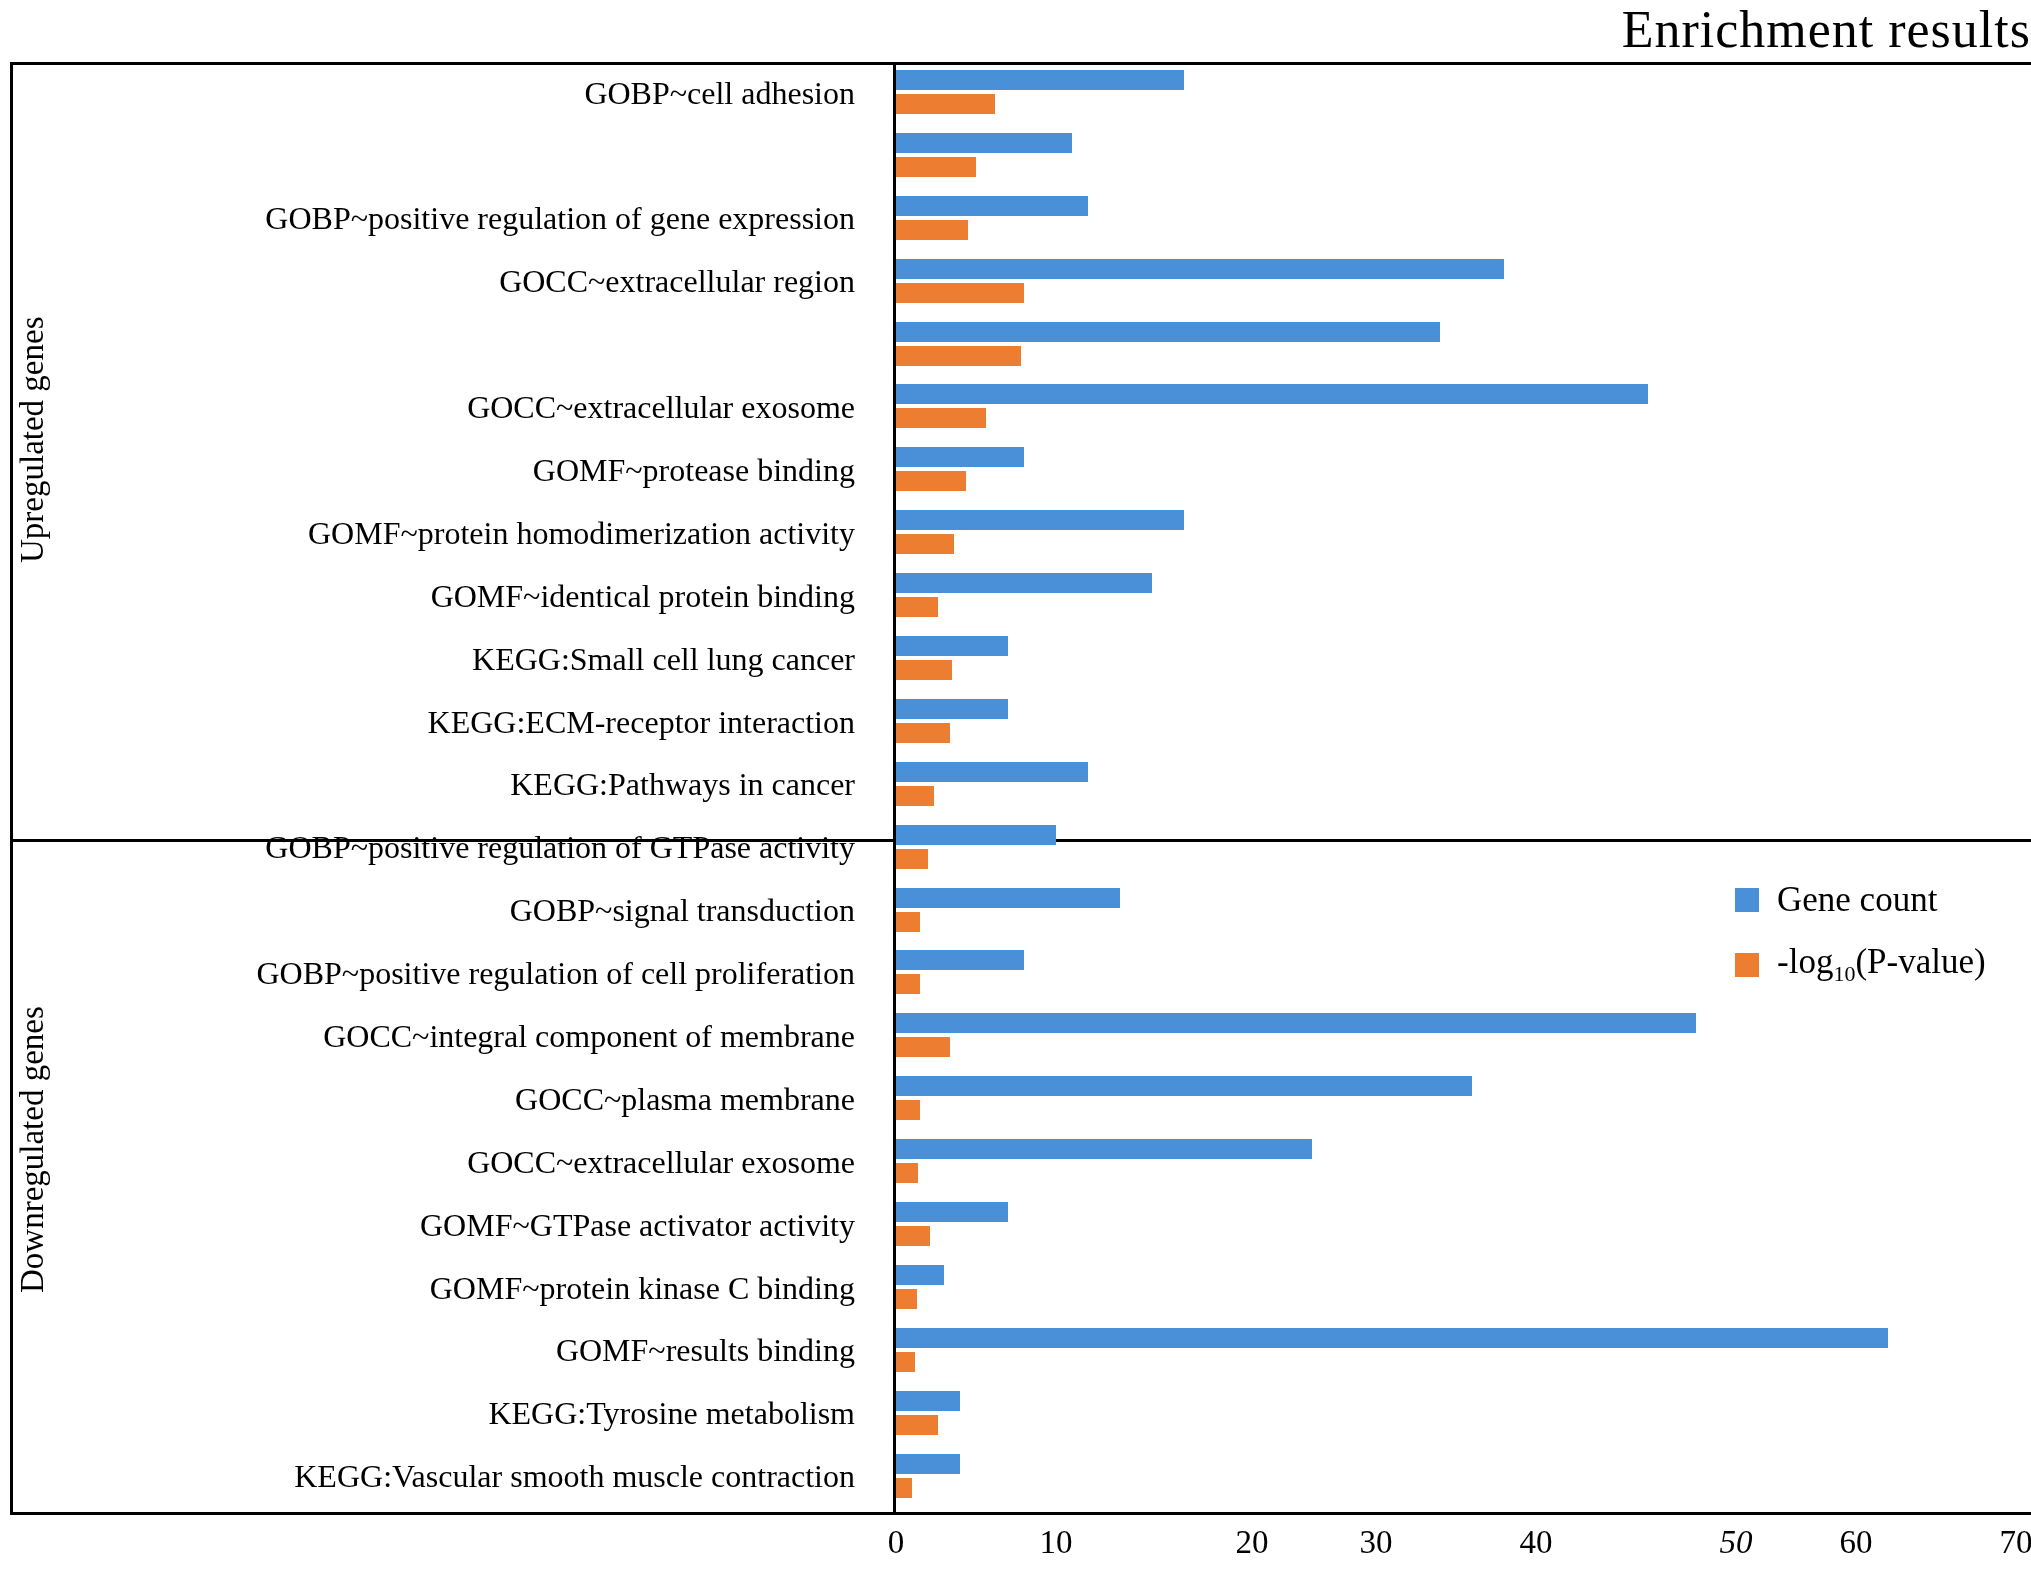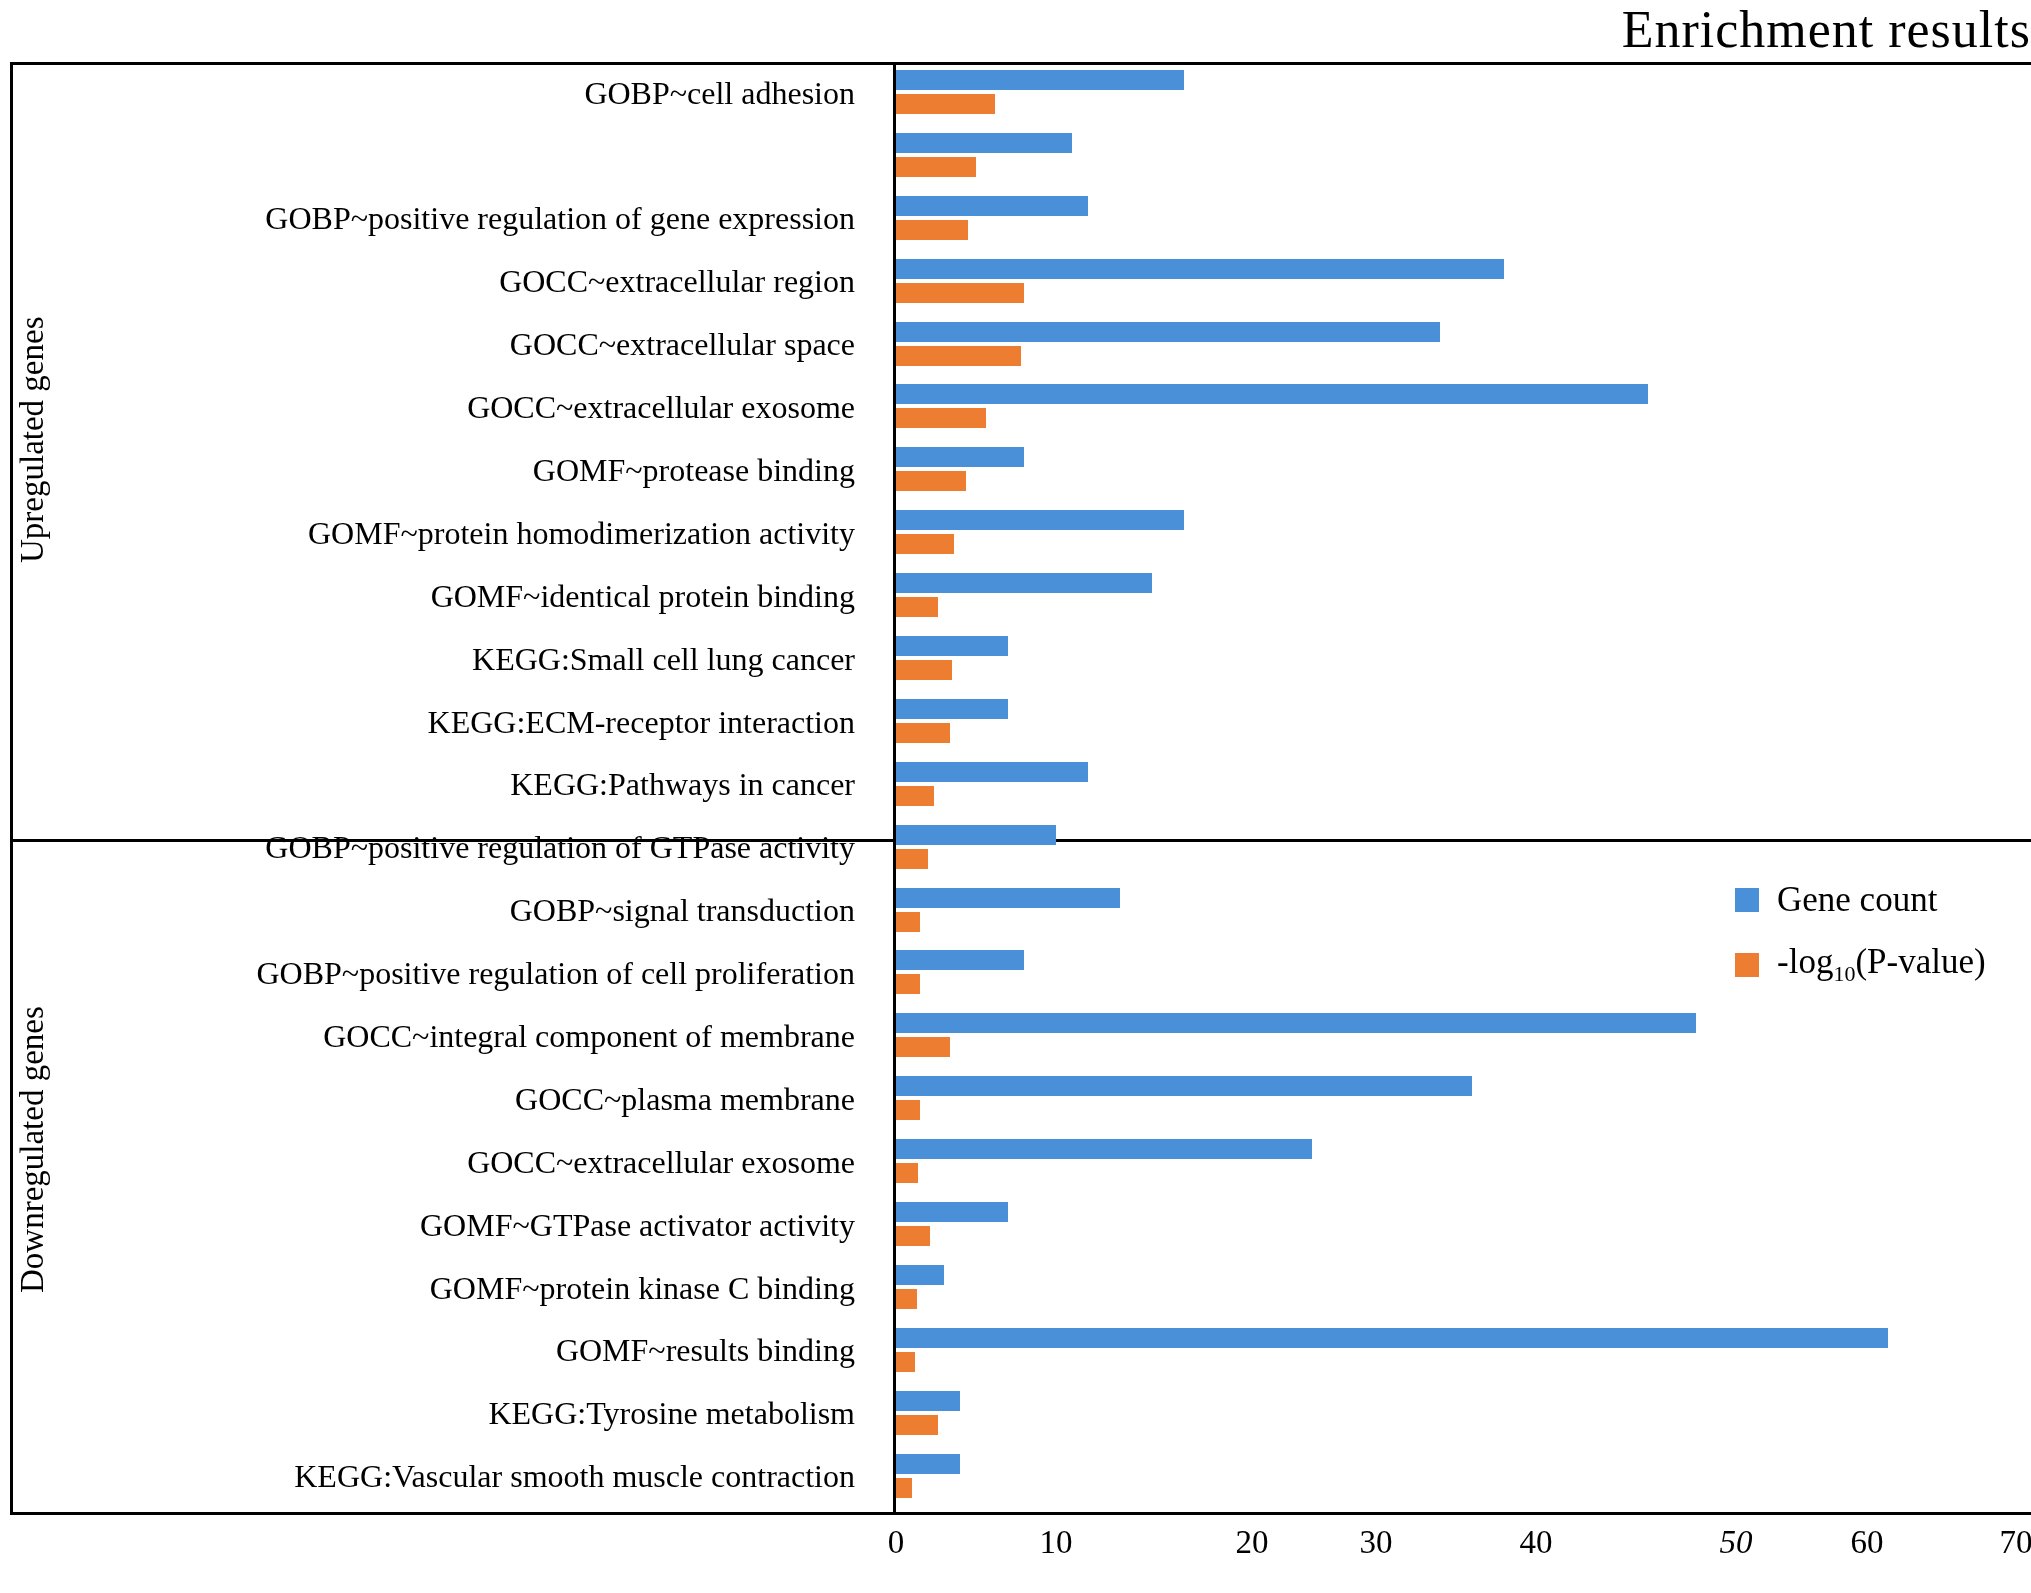--- a/index.html
+++ b/index.html
@@ -173,21 +173,20 @@
         </div>
       </div>
       <div class="row">
         <div class="row-label">GOCC~extracellular region</div>
         <div class="bars">
           <div class="bar bar-count" title="Gene count: 38" style="width: 608px; background: rgb(74, 144, 217);"></div>
           <div class="bar bar-pval" title="-log10(P-value): 8" style="width: 128px; background: rgb(237, 125, 49);"></div>
         </div>
       </div>
       <div class="row">
-        <div class="row-label">GOCC~extracellular space</div>
         <div class="bars">
           <div class="bar bar-count" title="Gene count: 34" style="width: 544px; background: rgb(74, 144, 217);"></div>
           <div class="bar bar-pval" title="-log10(P-value): 7.8" style="width: 124.8px; background: rgb(237, 125, 49);"></div>
         </div>
       </div>
       <div class="row">
         <div class="row-label">GOCC~extracellular exosome</div>
         <div class="bars">
           <div class="bar bar-count" title="Gene count: 47" style="width: 752px; background: rgb(74, 144, 217);"></div>
           <div class="bar bar-pval" title="-log10(P-value): 5.6" style="width: 89.6px; background: rgb(237, 125, 49);"></div>
@@ -314,21 +313,21 @@
       </div>
     </div>
 
   <div id="xaxis">
       <span class="xtick" style="left: 0px;">0</span>
       <span class="xtick" style="left: 160px;">10</span>
       <span class="xtick" style="left: 320px; margin-left: 36px;">20</span>
       <span class="xtick" style="left: 480px;">30</span>
       <span class="xtick" style="left: 640px;">40</span>
       <span class="xtick" style="left: 840px; font-style: italic;">50</span>
-      <span class="xtick" style="left: 960px; margin-left: 11px;">60</span>
+      <span class="xtick" style="left: 960px;">60</span>
       <span class="xtick" style="left: 1120px;">70</span>
     </div>
 
   <div id="legend">
     <div class="legend-row">
       <span class="legend-swatch" style="background: rgb(74, 144, 217);"></span>
       <span class="legend-label">Gene count</span>
     </div>
     <div class="legend-row">
       <span class="legend-swatch" style="background: rgb(237, 125, 49);"></span>

